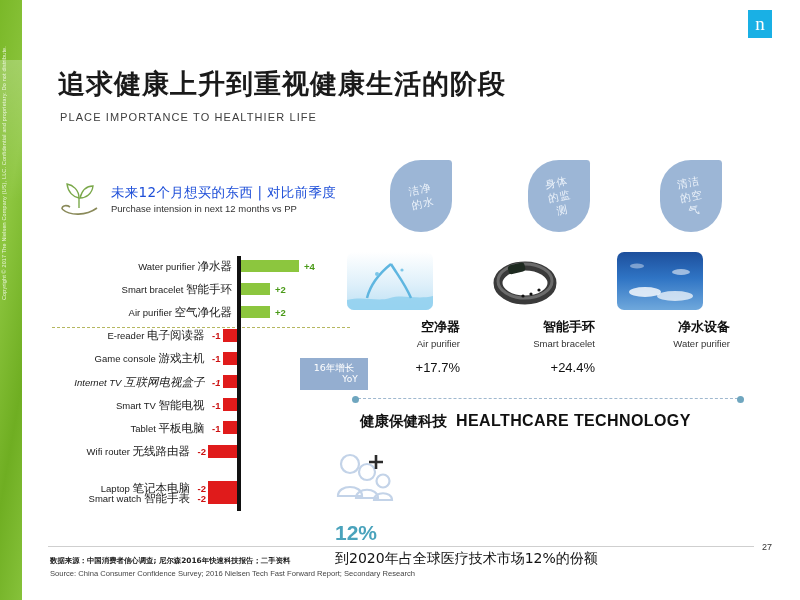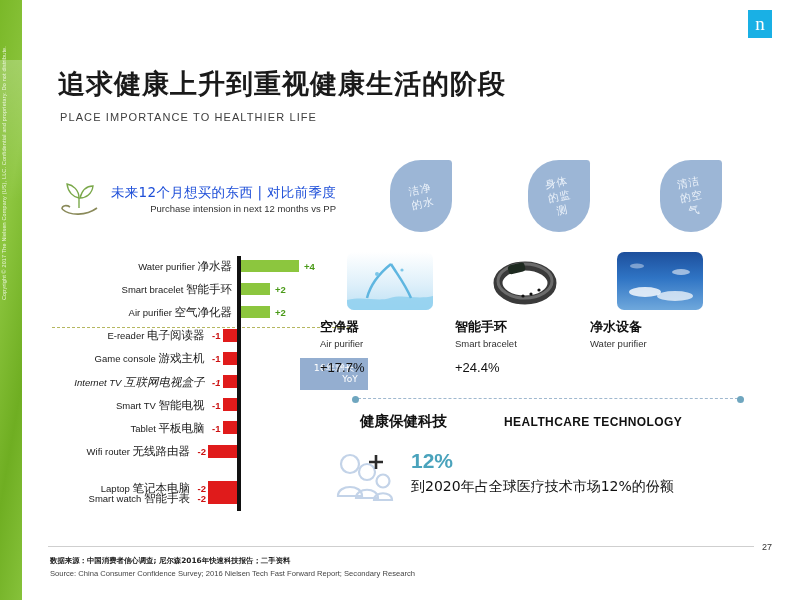--- a/index.html
+++ b/index.html
@@ -40,21 +40,21 @@
   }
   .title-en {
     position:absolute; left:60px; top:111px;
     font-size:11px; color:#3d3d3d; letter-spacing:1.1px;
   }
 
   
   .chart-head { position:absolute; left:56px; top:178px; display:flex; align-items:center; gap:9px; }
   .plant-icon { width:46px; height:42px; flex:none; }
   .chart-head-txt .cn { font-size:13.5px; color:#1d4ed8; font-family:"DejaVu Sans",sans-serif; letter-spacing:.3px;}
-  .chart-head-txt .en { font-size:9.5px; color:#333; margin-top:1px;text-align:right; }
+  .chart-head-txt .en { font-size:9.5px; color:#333; margin-top:1px; }
 
   
   .chart { position:absolute; left:50px; top:256px; width:300px; height:255px; }
   .axis { position:absolute; left:187px; top:0; width:4px; height:255px; background:#111; }
   .row { position:absolute; left:0; width:300px; height:20px; display:flex; align-items:center; }
   .row .lbl {
     position:absolute; right:118px; white-space:nowrap; text-align:right;
     font-size:9.5px; color:#1a1a1a;
   }
   .row .lbl .cn { font-size:11.5px; font-family:"DejaVu Sans",sans-serif; }
@@ -82,43 +82,43 @@
   .drop {
     position:absolute; width:62px; height:72px; background:#9cb6d6;
     border-radius:36px 4px 36px 36px; transform:rotate(0deg);
     color:#eef4fb; font-size:10.5px; text-align:center;
     font-family:"DejaVu Sans",sans-serif; line-height:1.35;
     display:flex; align-items:center; justify-content:center;
   }
   .drop span { display:block; transform:rotate(-12deg); letter-spacing:1px; }
 
   
-  .prod { position:absolute; width:140px; text-align:left; }
+  .prod { position:absolute; width:140px; text-align:right; }
   .prod .thumb { width:86px; height:58px; margin:0 auto; border-radius:7px; overflow:hidden; position:relative; }
   .prod .name-cn { font-size:13px; color:#111; margin-top:8px; font-family:"DejaVu Sans",sans-serif; font-weight:bold;}
   .prod .name-en { font-size:9.5px; color:#333; margin-top:2px; }
   .prod .pct { font-size:13px; color:#111; margin-top:11px; }
 
   .thumb-water { background:linear-gradient(#ffffff 0%,#dff0fa 55%,#bde0f4 100%); }
   .thumb-sky   { background:linear-gradient(#1d4f9c 0%,#2f74c4 45%,#6fa8dc 100%); }
   .thumb-band  { background:#ffffff; }
 
   
   .divider { position:absolute; left:352px; top:398px; width:392px; height:2px; }
   .divider .line { position:absolute; left:6px; right:6px; top:0; border-top:1.4px dashed #9fb8cf; }
   .divider .dot { position:absolute; top:-2.5px; width:7px; height:7px; border-radius:50%; background:#6fa6bf; }
   .divider .dot.l { left:0; } .divider .dot.r { right:0; }
 
   
   .hc { position:absolute; left:360px; top:412px; display:flex; align-items:baseline; gap:9px; }
   .hc .cn { font-size:14.5px; font-weight:bold; color:#111; font-family:"DejaVu Sans",sans-serif; }
-  .hc .en { font-size:12px; font-weight:bold; color:#111; letter-spacing:.4px;margin-left:48px; }
-
-  
-  .stat { position:absolute; left:335px; top:450px; display:flex; gap:14px; align-items:flex-start; }
+  .hc .en { font-size:16px; font-weight:bold; color:#111; letter-spacing:.4px; }
+
+  
+  .stat { position:absolute; left:335px; top:450px; display:flex; gap:14px; align-items:flex-start;flex-direction:column; }
   .people-icon { width:62px; height:58px; flex:none; }
   .stat-txt .big { font-size:21px; font-weight:bold; color:#4aa3bc; line-height:1; }
   .stat-txt .cn { font-size:14px; color:#111; margin-top:7px; font-family:"DejaVu Sans",sans-serif; }
   .stat-txt .en { font-size:10px; color:#333; margin-top:3px; }
 
   
   .foot-rule { position:absolute; left:48px; top:546px; width:706px; height:1px; background:#cfcfcf; }
   .foot { position:absolute; left:50px; top:556px; }
   .foot .cn { font-size:7.4px; font-weight:bold; color:#222; font-family:"DejaVu Sans",sans-serif; }
   .foot .en { font-size:7.6px; color:#444; margin-top:3px; }

